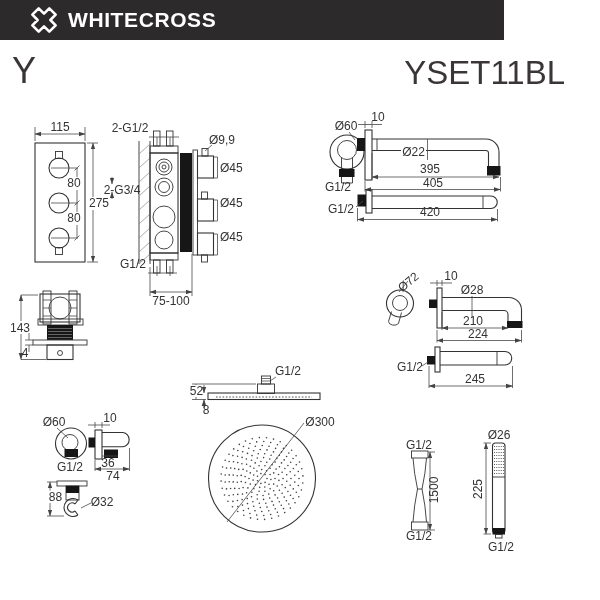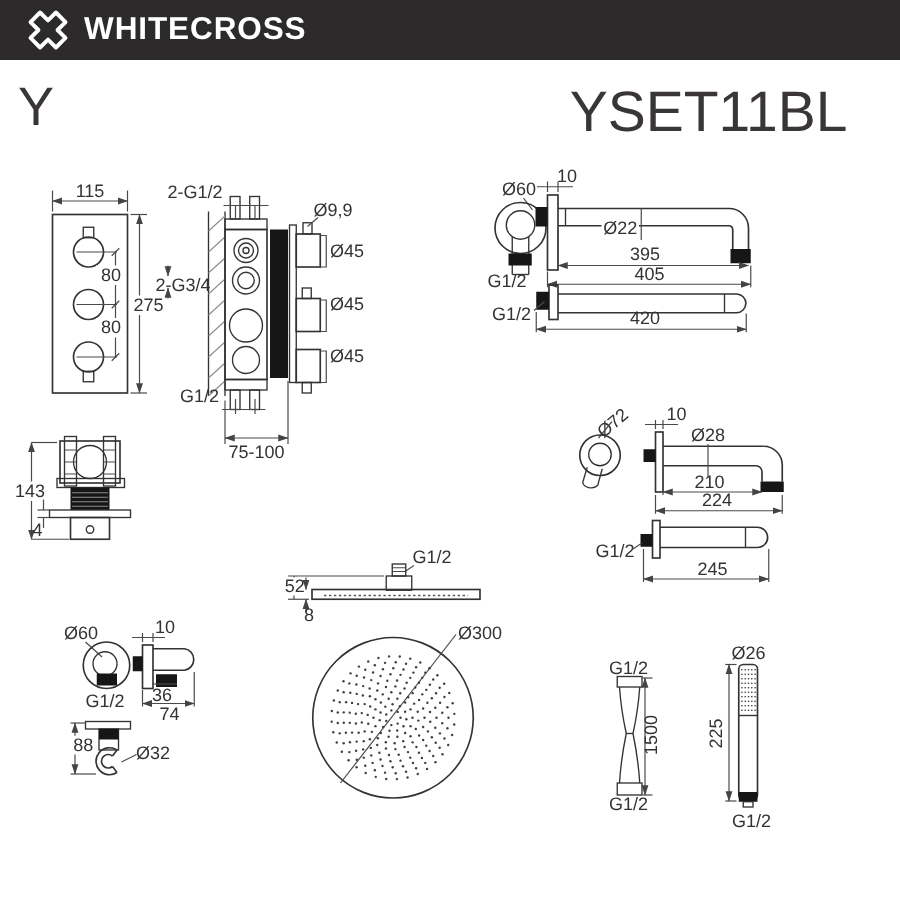--- a/index.html
+++ b/index.html
@@ -1,22 +1,22 @@
 <!DOCTYPE html>
 <html><head>
 <meta charset="utf-8">
 <style>
   html,body{margin:0;padding:0;background:#888;}
   .sheet{position:relative;width:600px;height:600px;background:#ffffff;overflow:hidden;
          font-family:"Liberation Sans",sans-serif;}
-  .topbar{position:absolute;left:0;top:0;width:600px;height:40px;background:#2d2a2b;
-          display:flex;align-items:center;gap:9px;padding-left:17px;box-sizing:border-box;}
+  .topbar{position:absolute;left:0;top:0;width:504px;height:40px;background:#2d2a2b;
+          display:flex;align-items:center;gap:9px;padding-left:29px;box-sizing:border-box;}
   .brand{color:#fff;font-weight:700;font-size:21px;letter-spacing:.6px;}
   .series{position:absolute;left:12px;top:50px;font-size:36px;color:#3a3637;}
-  .model{position:absolute;right:35px;top:54px;font-size:38px;color:#3a3637;}
+  .model{position:absolute;right:35px;top:54px;font-size:33px;color:#3a3637;}
   svg.drawings{position:absolute;left:0;top:40px;}
   svg text{font-family:"Liberation Sans",sans-serif;font-size:12px;fill:#333;}
   .dim{stroke:#4a4a4a;stroke-width:.8;fill:none;}
   .obj{stroke:#333;stroke-width:1.1;fill:none;}
   .obj2{stroke:#333;stroke-width:.9;fill:none;}
   .fillb{fill:#161616;stroke:none;}
   .hatch{stroke:#8a8a8a;stroke-width:.7;fill:none;}
   .bg{fill:#fff;stroke:none;}
   .rib{stroke:#9a9a9a;stroke-width:.6;}
 </style>

